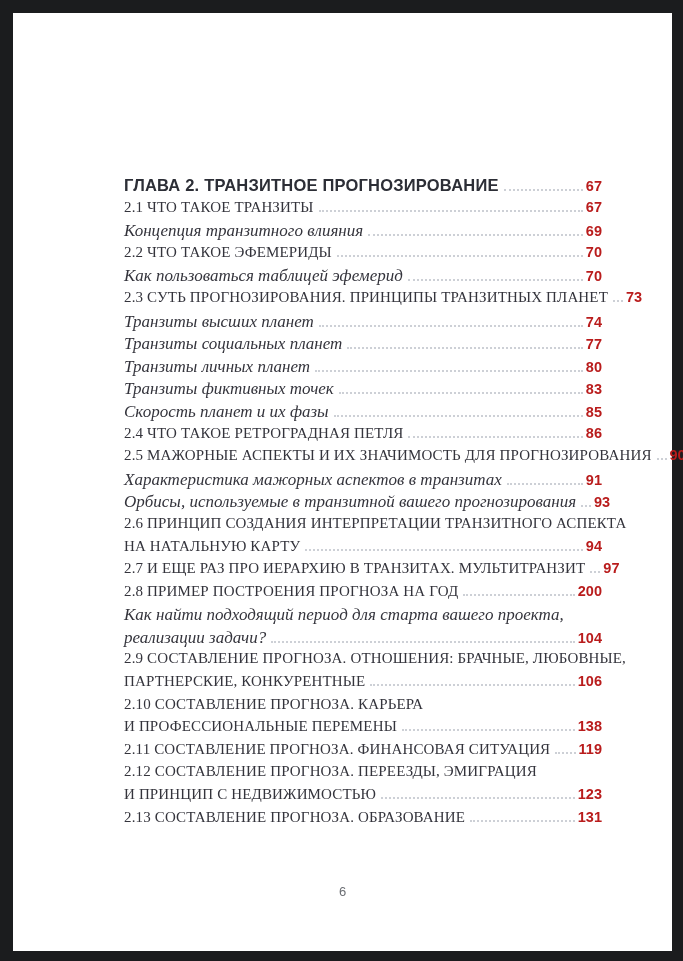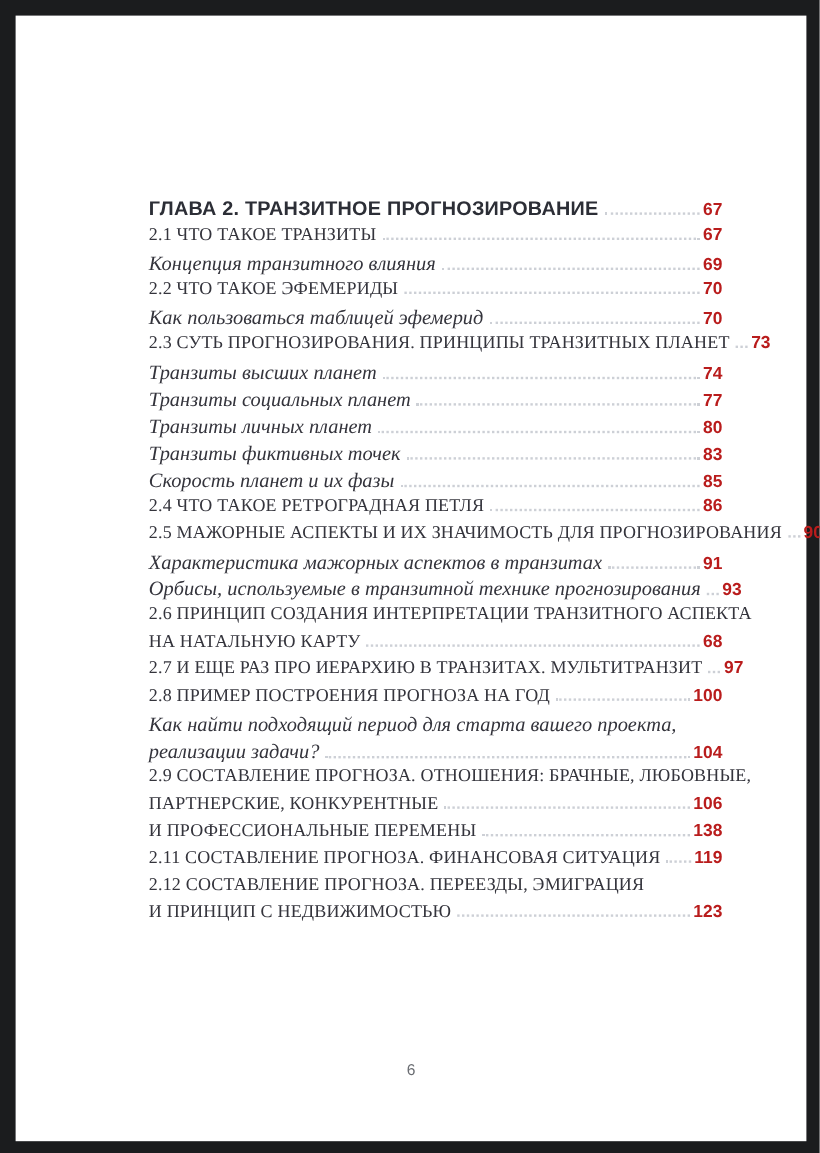--- a/index.html
+++ b/index.html
@@ -10,21 +10,21 @@
     overflow: hidden;
     font-family: "Liberation Serif", serif;
   }
   .page {
     position: absolute;
     left: 13px; top: 13px; right: 11px; bottom: 10px;
     background: #ffffff;
   }
   .toc {
     position: absolute;
-    left: 111px; top: 152px; width: 478px;
+    left: 111px; top: 163px; width: 478px;
   }
   .row {
     display: flex;
     align-items: baseline;
     height: 22.6px;
     white-space: nowrap;
   }
   .label { flex: 0 0 auto; }
   .chapter {
     font-family: "Liberation Sans", sans-serif;
@@ -136,71 +136,79 @@
         <span class="label section">2.5 МАЖОРНЫЕ АСПЕКТЫ И ИХ ЗНАЧИМОСТЬ ДЛЯ ПРОГНОЗИРОВАНИЯ</span>
         <span class="leader"></span>
         <span class="num">90</span>
       </div>
       <div class="row">
         <span class="label sub">Характеристика мажорных аспектов в транзитах</span>
         <span class="leader"></span>
         <span class="num">91</span>
       </div>
       <div class="row">
-        <span class="label sub">Орбисы, используемые в транзитной технике прогнозирования</span>
+        <span class="label sub">Орбисы, используемые в транзитной вашего прогнозирования</span>
         <span class="leader"></span>
         <span class="num">93</span>
       </div>
       <div class="row">
         <span class="label section">2.6 ПРИНЦИП СОЗДАНИЯ ИНТЕРПРЕТАЦИИ ТРАНЗИТНОГО АСПЕКТА</span>
       </div>
       <div class="row">
         <span class="label section">НА НАТАЛЬНУЮ КАРТУ</span>
         <span class="leader"></span>
-        <span class="num">68</span>
+        <span class="num">94</span>
       </div>
       <div class="row">
         <span class="label section">2.7 И ЕЩЕ РАЗ ПРО ИЕРАРХИЮ В ТРАНЗИТАХ. МУЛЬТИТРАНЗИТ</span>
         <span class="leader"></span>
         <span class="num">97</span>
       </div>
       <div class="row">
         <span class="label section">2.8 ПРИМЕР ПОСТРОЕНИЯ ПРОГНОЗА НА ГОД</span>
         <span class="leader"></span>
-        <span class="num">100</span>
+        <span class="num">200</span>
       </div>
       <div class="row">
         <span class="label sub">Как найти подходящий период для старта вашего проекта,</span>
       </div>
       <div class="row">
         <span class="label sub">реализации задачи?</span>
         <span class="leader"></span>
         <span class="num">104</span>
       </div>
       <div class="row">
         <span class="label section">2.9 СОСТАВЛЕНИЕ ПРОГНОЗА. ОТНОШЕНИЯ: БРАЧНЫЕ, ЛЮБОВНЫЕ,</span>
       </div>
       <div class="row">
         <span class="label section">ПАРТНЕРСКИЕ, КОНКУРЕНТНЫЕ</span>
         <span class="leader"></span>
         <span class="num">106</span>
       </div>
       <div class="row">
+        <span class="label section">2.10 СОСТАВЛЕНИЕ ПРОГНОЗА. КАРЬЕРА</span>
+      </div>
+      <div class="row">
         <span class="label section">И ПРОФЕССИОНАЛЬНЫЕ ПЕРЕМЕНЫ</span>
         <span class="leader"></span>
         <span class="num">138</span>
       </div>
       <div class="row">
         <span class="label section">2.11 СОСТАВЛЕНИЕ ПРОГНОЗА. ФИНАНСОВАЯ СИТУАЦИЯ</span>
         <span class="leader"></span>
         <span class="num">119</span>
       </div>
       <div class="row">
         <span class="label section">2.12 СОСТАВЛЕНИЕ ПРОГНОЗА. ПЕРЕЕЗДЫ, ЭМИГРАЦИЯ</span>
       </div>
       <div class="row">
         <span class="label section">И ПРИНЦИП С НЕДВИЖИМОСТЬЮ</span>
         <span class="leader"></span>
         <span class="num">123</span>
+      </div>
+      <div class="row">
+        <span class="label section">2.13 СОСТАВЛЕНИЕ ПРОГНОЗА. ОБРАЗОВАНИЕ</span>
+        <span class="leader"></span>
+        <span class="num">131</span>
       </div>
     </div>
   <div class="footer">6</div>
 </div>
 
 </body></html>

